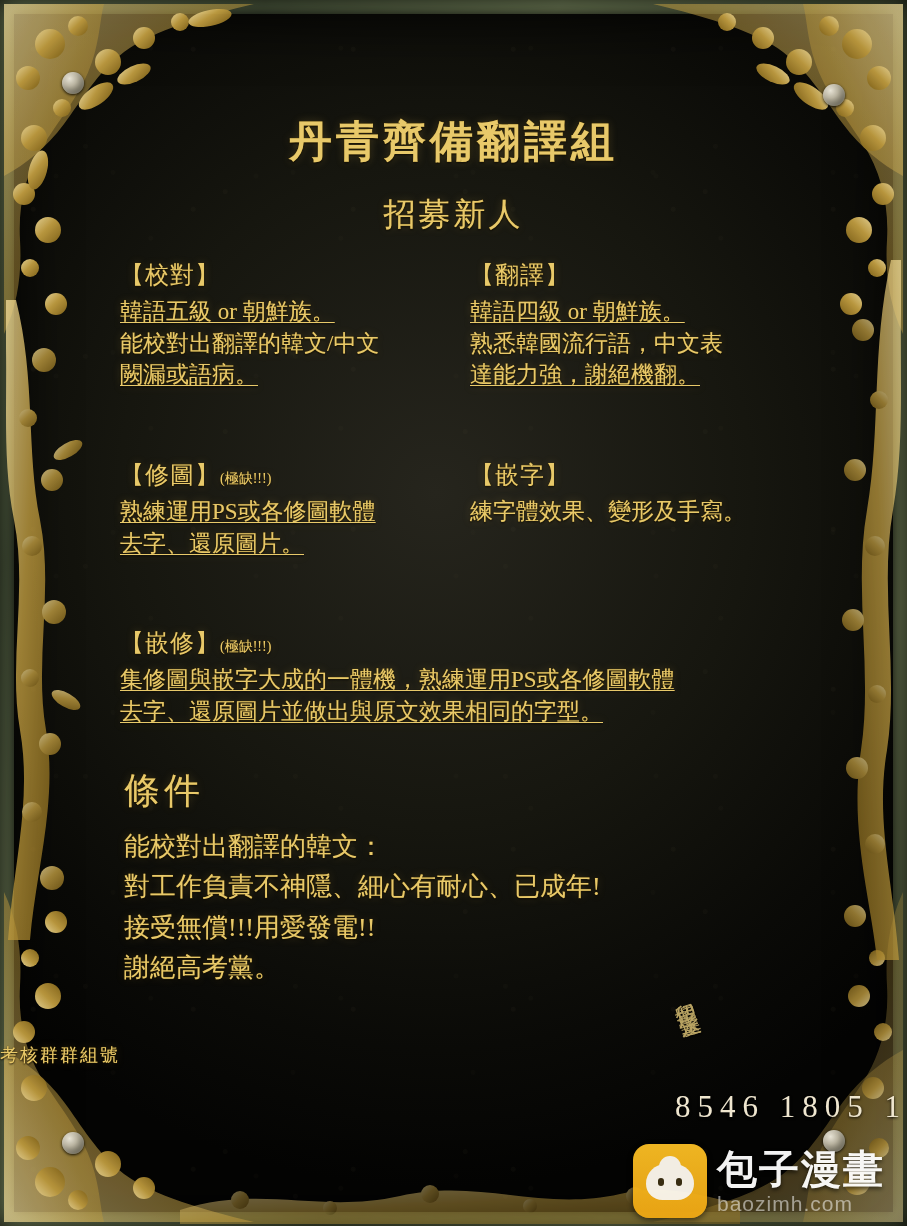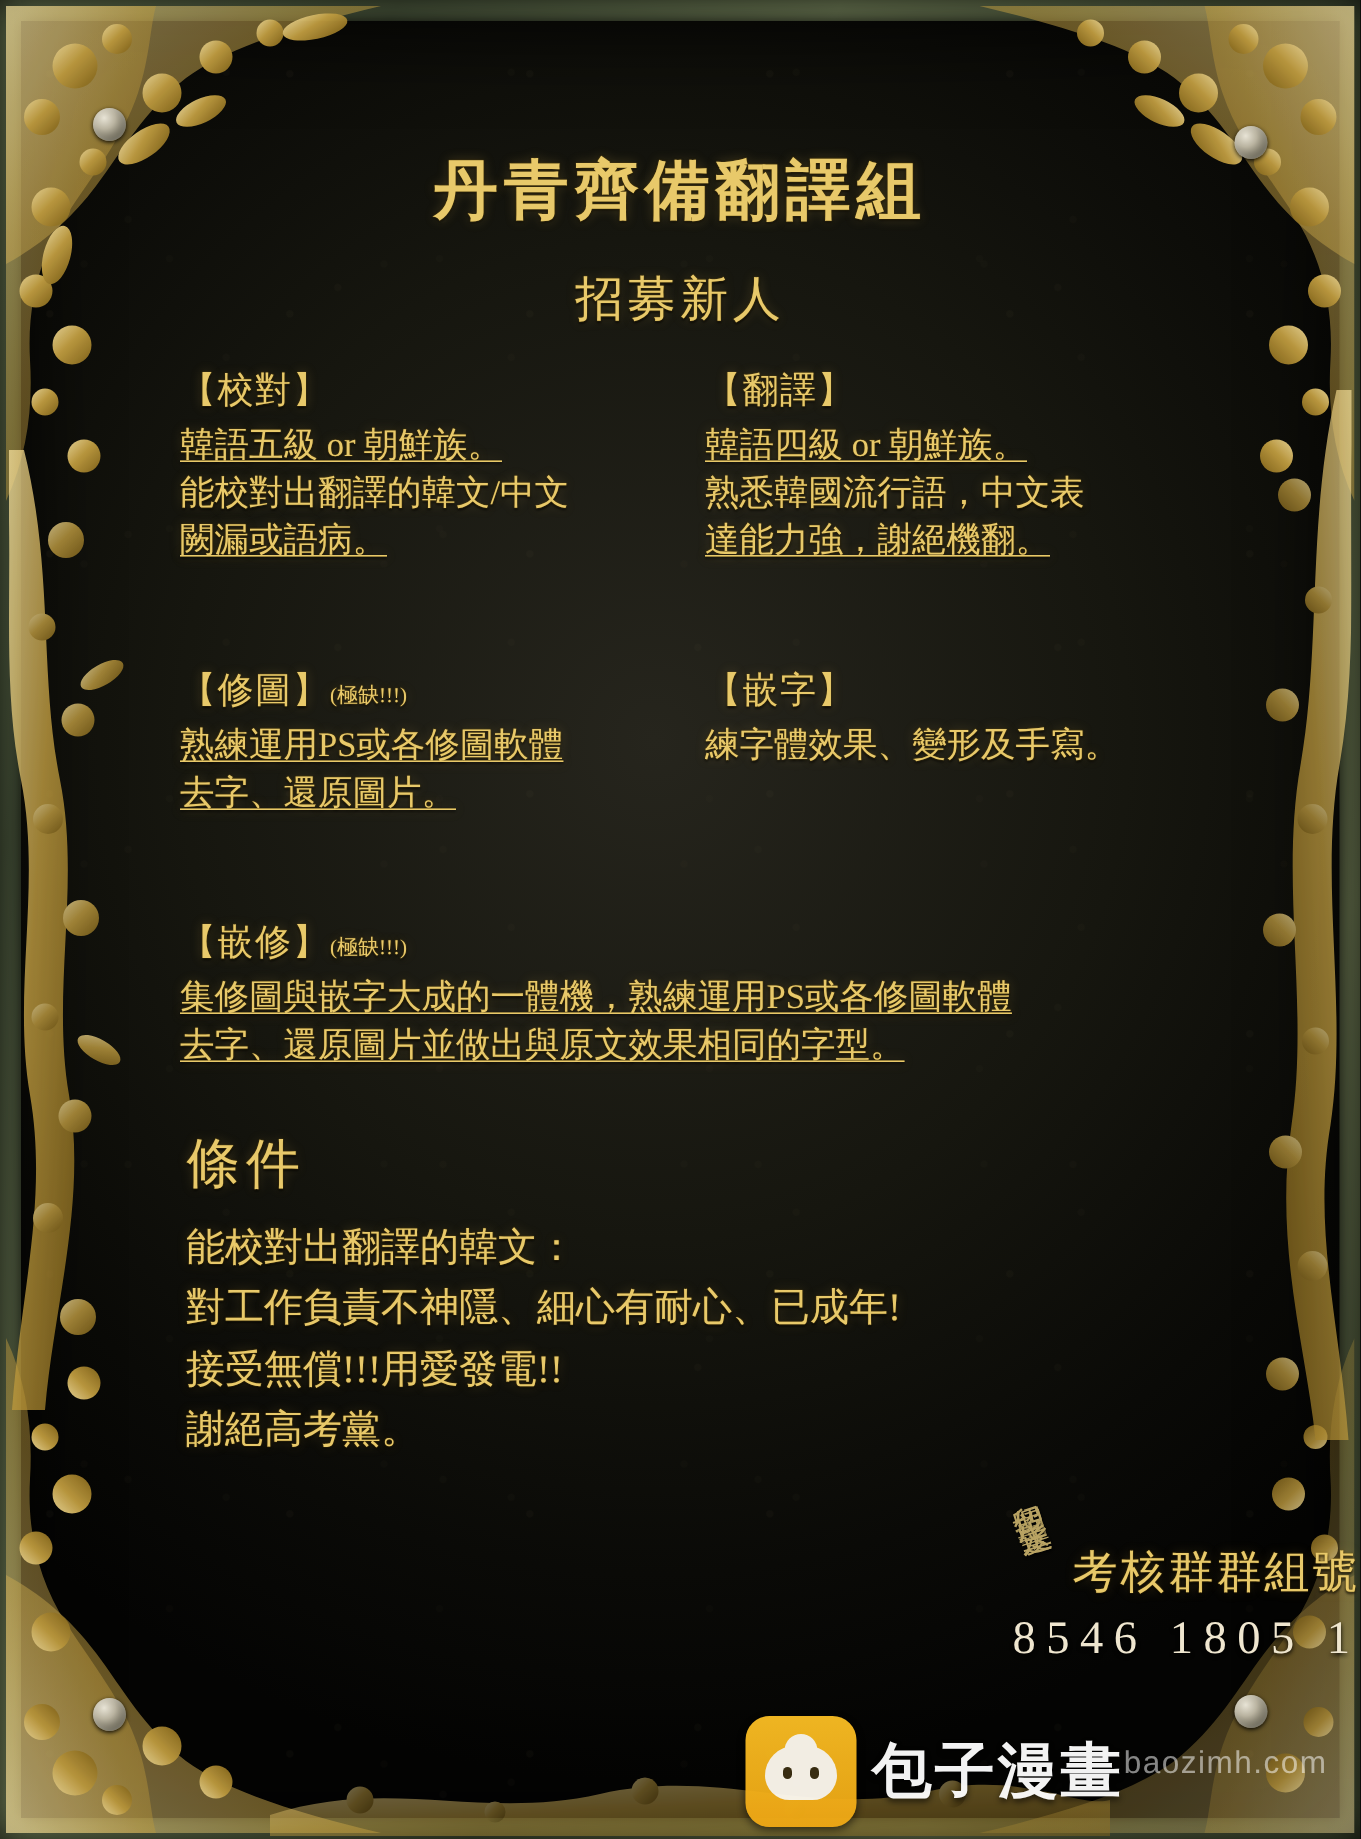--- a/index.html
+++ b/index.html
@@ -82,20 +82,21 @@
   }
   .screw.s1 { left: 62px;  top: 72px; }
   .screw.s2 { right: 62px; top: 84px; }
   .screw.s3 { left: 62px;  bottom: 72px; }
   .screw.s4 { right: 62px; bottom: 74px; }
 
   .content {
     position: absolute;
     inset: 0;
     z-index: 5;
+    margin-top: 15px;
   }
   .gold {
     color: #e8c96a;
     text-shadow:
       0 0 1px #7a5c12,
       0 1px 2px rgba(0,0,0,0.9),
       0 0 8px rgba(220,180,80,0.25);
   }
   .title {
     position: absolute;
@@ -158,22 +159,22 @@
     left: 124px;
     top: 812px;
     width: 700px;
     font-size: 26px;
     line-height: 1.55;
   }
   .group-label {
     position: absolute;
     left: 0; right: 0;
     top: 1028px;
-    text-align: right;
-    font-size: 30px;
+    text-align: left;
+    font-size: 18px;
     letter-spacing: 2px;
   }
   .group-number {
     position: absolute;
     left: 0; right: 0;
     top: 1074px;
     text-align: right;
     font-size: 31px;
     letter-spacing: 7px;
     color: #efe6cf;
@@ -231,21 +232,21 @@
   }
   .wm-bun:before { left: 12px; }
   .wm-bun:after  { right: 12px; }
   .wm-top {
     position: absolute;
     left: 26px; top: 12px;
     width: 22px; height: 14px;
     background: #fffaf0;
     border-radius: 11px 11px 0 0;
   }
-  .wm-text { display: flex; line-height: 1; }
+  .wm-text { display: flex; flex-direction: column; line-height: 1; }
   .wm-title {
     font-size: 40px;
     color: #ffffff;
     letter-spacing: 2px;
     text-shadow: 0 2px 4px rgba(0,0,0,0.7);
     font-family: "Liberation Sans", sans-serif;
     font-weight: 700;
   }
   .wm-sub {
     font-size: 21px;

